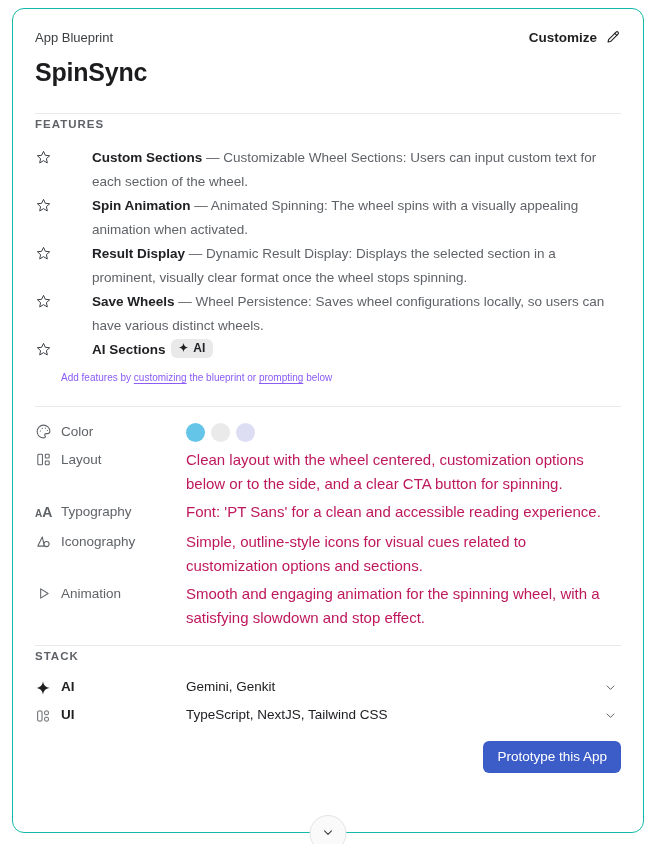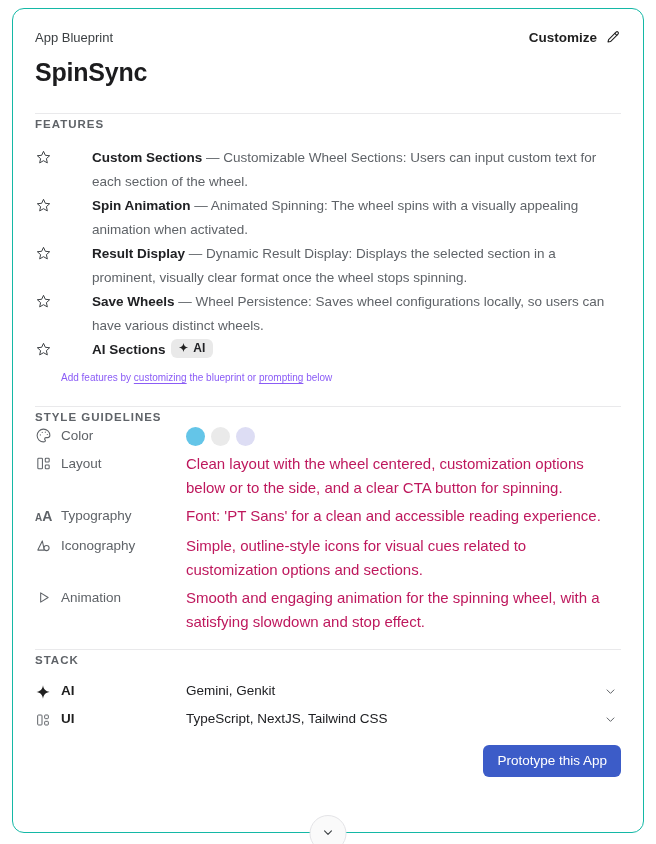--- a/index.html
+++ b/index.html
@@ -40,21 +40,21 @@
   .badge {
     display: inline-flex; align-items: center; gap: 4px;
     background: #e9e9e9; border-radius: 6px;
     padding: 1px 8px 2px 7px; margin: 0 2px;
     font-size: 12px; font-weight: 600; color: #202124;
     vertical-align: 1px; line-height: 16px;
   }
   .note { margin-left: 26px; margin-top: 7px; font-size: 10px; color: #8b5cf6; line-height: 18px; }
   .note .u { text-decoration: underline; text-underline-offset: 2px; cursor: pointer; }
   
-  .sg-rows { }
+  .sg-rows { margin-top: 13px; }
   .sg-row { display: grid; grid-template-columns: 26px 125px 1fr; margin-bottom: 4px; }
   .sg-row .sicon { padding-top: 3px; color: #5f6368; }
   .sg-label { font-size: 13.5px; color: #5f6368; line-height: 24px; }
   .sg-value { font-size: 15px; color: #be185d; line-height: 24px; }
   .swatches { display: flex; align-items: center; gap: 6px; height: 24px; }
   .swatch { width: 19px; height: 19px; border-radius: 50%; }
   .typ-icon { font-weight: 600; color: #5f6368; letter-spacing: 0; line-height: 24px; }
   .typ-icon .sm { font-size: 10px; }
   .typ-icon .lg { font-size: 14px; }
   
@@ -154,21 +154,20 @@
               </svg>
             </span>
             <span>AI</span>
           </span> </div>
     </li>
   </ul>
   <div class="note"><span>Add features by </span><span class="u">customizing</span><span> the blueprint or </span><span class="u">prompting</span><span> below</span></div>
 
   <hr class="divider" style="margin-top:19px">
 
-  <div class="sec-heading">STYLE GUIDELINES</div>
   <div class="sg-rows">
 
     <div class="sg-row">
       <span class="sicon">
         <svg width="17" height="17" viewBox="0 0 24 24" fill="none" stroke="currentColor" stroke-width="1.5">
           <path d="M12 21a9 9 0 1 1 9-9.2c0 1.9-1.3 3.2-3.1 3.2h-2.4c-1.1 0-1.9.8-1.9 1.8 0 .6.3 1 .6 1.4.3.4.5.8.5 1.3 0 .9-.8 1.5-2.7 1.5z"></path>
           <circle cx="7.6" cy="11.2" r="0.8" fill="currentColor" stroke="none"></circle>
           <circle cx="10.2" cy="7.6" r="0.8" fill="currentColor" stroke="none"></circle>
           <circle cx="14.6" cy="7.3" r="0.8" fill="currentColor" stroke="none"></circle>
           <circle cx="17.4" cy="10.6" r="0.8" fill="currentColor" stroke="none"></circle>

